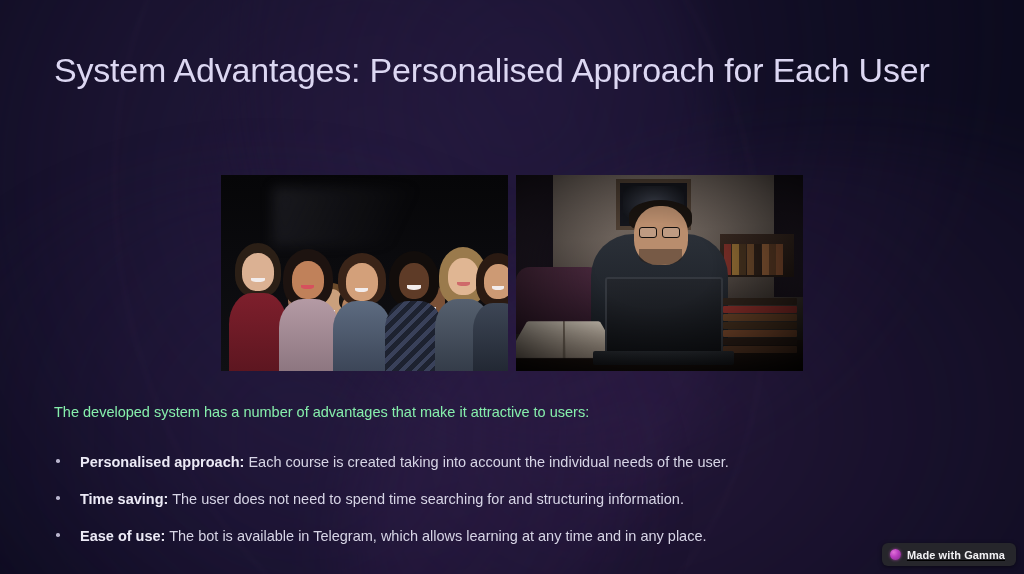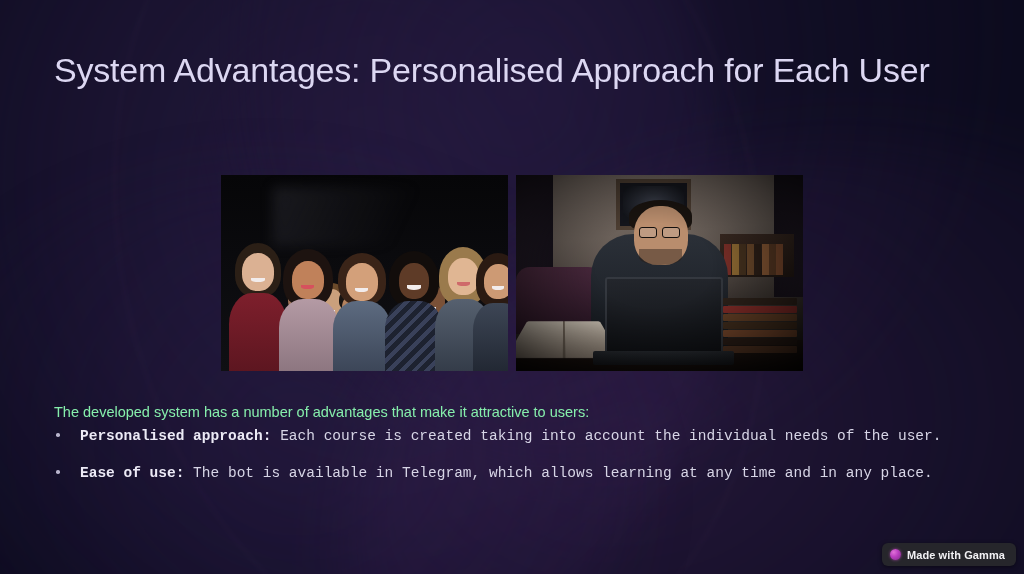--- a/index.html
+++ b/index.html
@@ -146,23 +146,22 @@
     position:absolute;
     left:54px; top:402px;
     width:840px;
     font-size:14.5px;
     line-height:1.45;
     color:#86efac;
     font-weight:400;
   }
   #bullets {
     position:absolute;
-    left:54px; top:426px;
+    left:54px; top:452px;
     width:900px;
-    font-family:Liberation Mono, monospace;
   }
   .bullet {
     position:relative;
     padding-left:26px;
     margin-bottom:16px;
     font-size:14.5px;
     line-height:1.45;
     color:#d7d5e6;
   }
   .bullet:last-child { margin-bottom:0; }
@@ -178,20 +177,21 @@
   
   #gamma-badge {
     position:absolute;
     right:8px; bottom:8px;
     height:23px;
     display:flex; align-items:center; gap:6px;
     padding:0 11px 0 8px;
     background:#26262b;
     border-radius:6px;
     box-shadow:0 1px 4px rgba(0,0,0,0.5);
+    text-decoration:underline;
   }
   #gamma-badge .orb {
     width:11px; height:11px; border-radius:50%;
     background:radial-gradient(circle at 34% 30%, #e070d8 0%, #bb3fc0 42%, #7d2a86 100%);
     box-shadow:0 0 3px rgba(200,80,200,0.7);
     flex:0 0 auto;
   }
   #gamma-badge .txt {
     font-size:11px; font-weight:700; color:#f2f1f4; white-space:nowrap; letter-spacing:0.1px;
   }
@@ -332,20 +332,24 @@
 
   <p id="intro">The developed system has a number of advantages that make it attractive to users:</p>
 
   <div id="bullets">
     <div class="bullet">
       <span class="dot"></span>
       <b>Personalised approach:</b><span> Each course is created taking into account the individual needs of the user.</span>
     </div>
     <div class="bullet">
       <span class="dot"></span>
+      <b>Time saving:</b><span> The user does not need to spend time searching for and structuring information.</span>
+    </div>
+    <div class="bullet">
+      <span class="dot"></span>
       <b>Ease of use:</b><span> The bot is available in Telegram, which allows learning at any time and in any place.</span>
     </div>
   </div>
 
   <div id="gamma-badge">
     <span class="orb"></span>
     <span class="txt">Made with Gamma</span>
   </div>
 
 </div>

